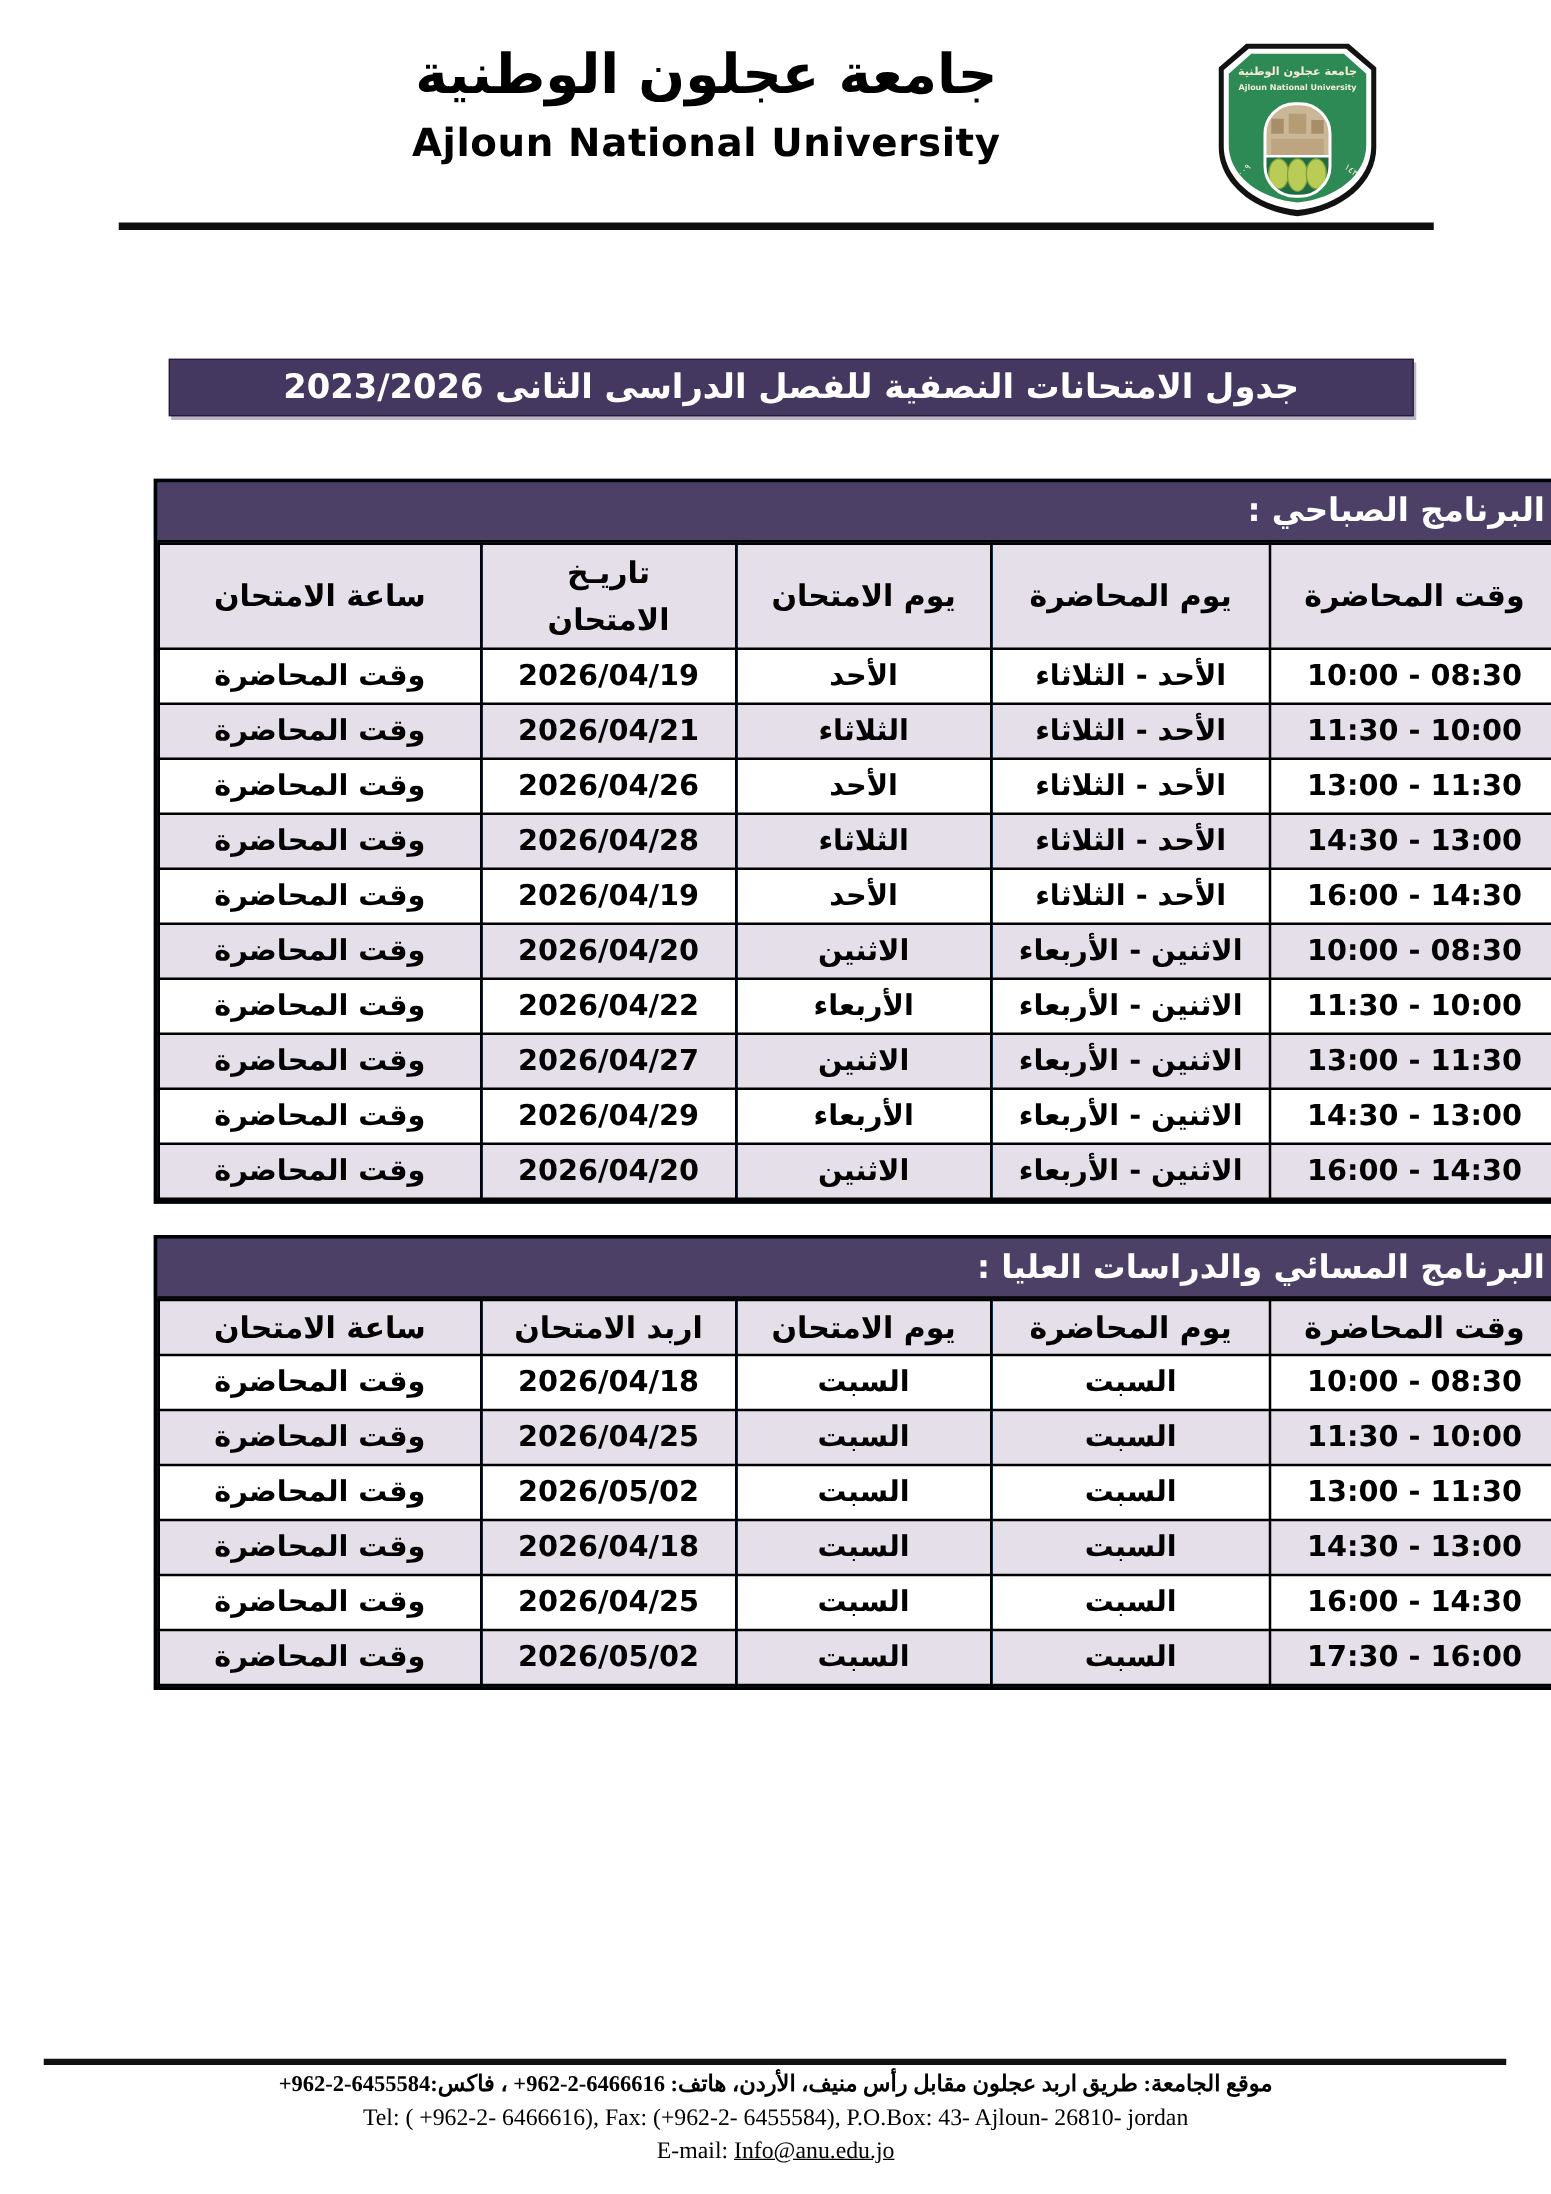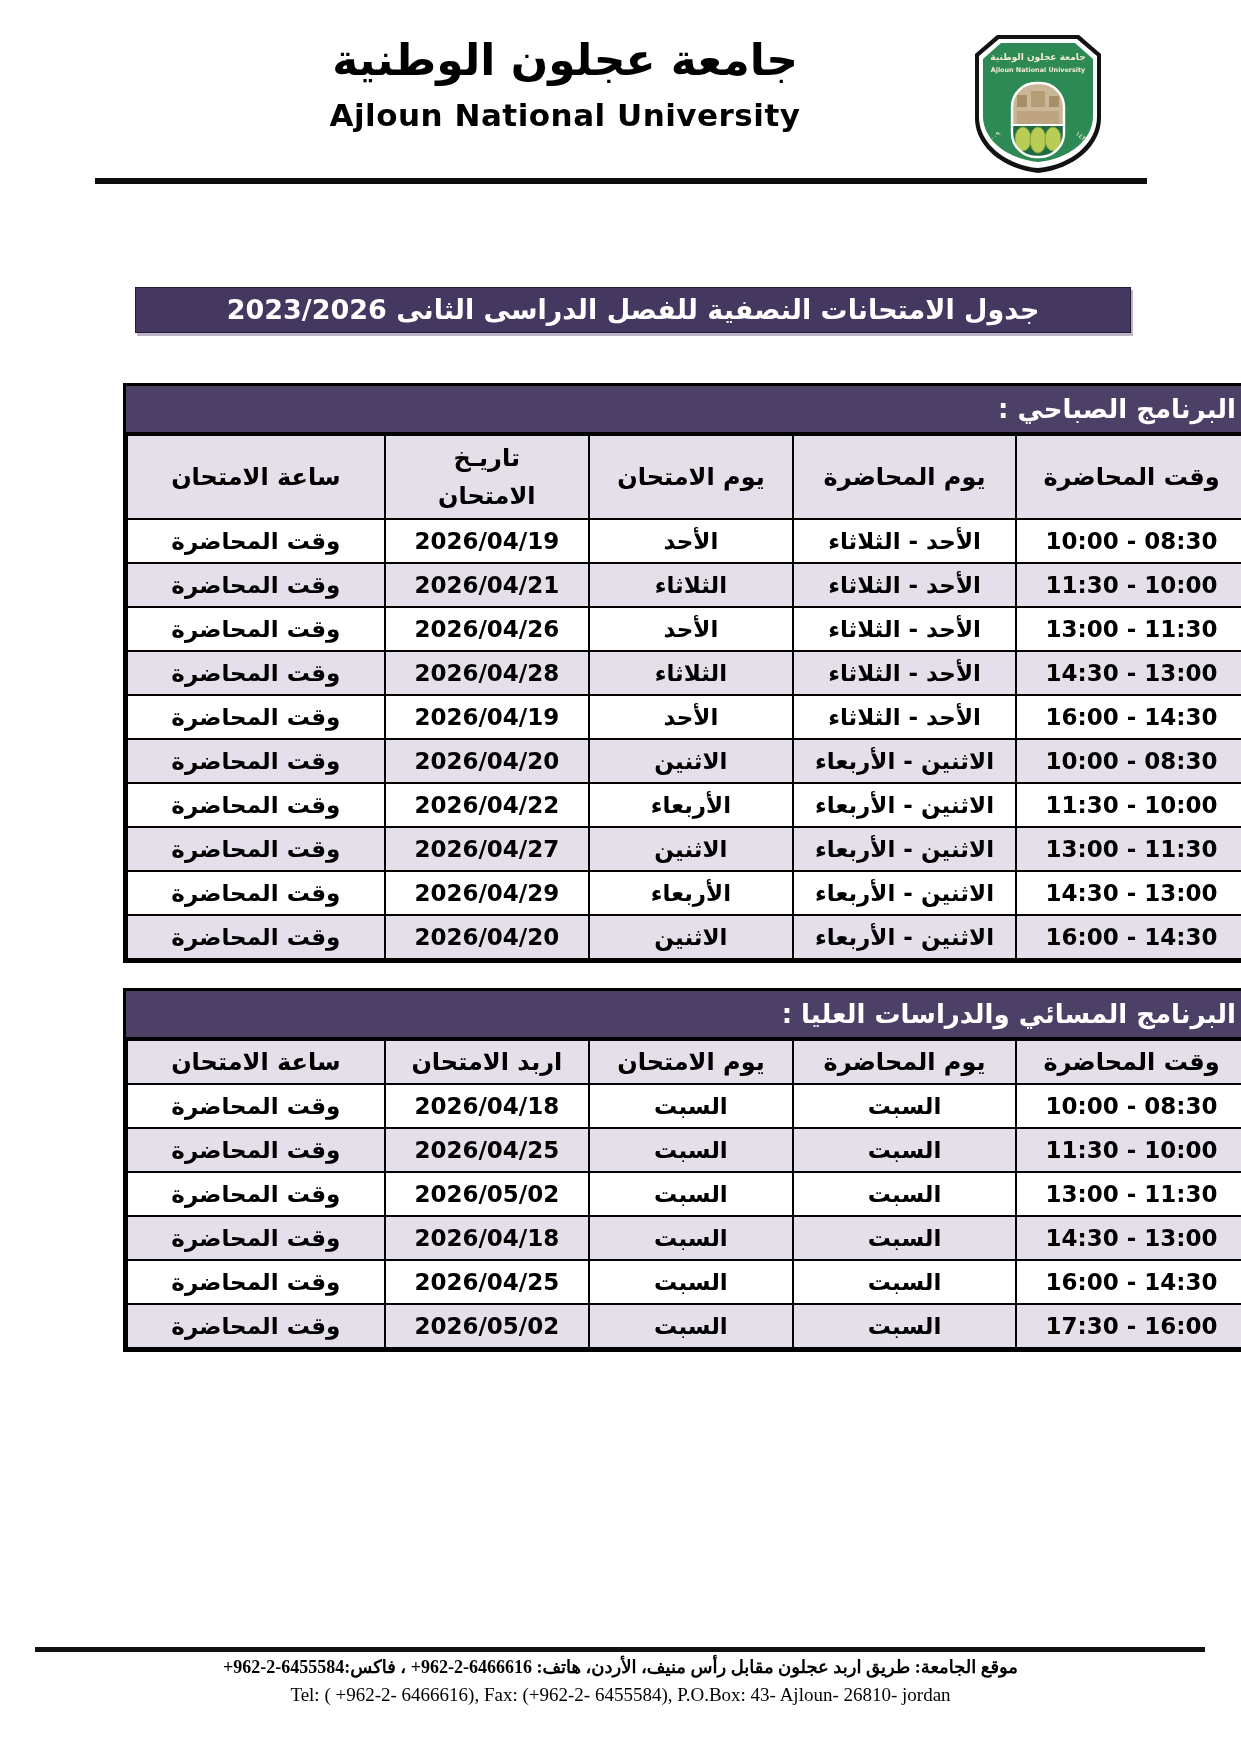--- a/index.html
+++ b/index.html
@@ -245,14 +245,15 @@
           <td class="ltr">2026/05/02</td>
           <td>وقت المحاضرة</td>
         </tr>
       </tbody>
     </table>
   </section>
 
   <div class="rule-bottom"></div>
   <div class="foot f1" dir="rtl">موقع الجامعة: طريق اربد عجلون مقابل رأس منيف، الأردن، هاتف: ⁦+962-2-6466616⁩ ، فاكس:⁦+962-2-6455584⁩</div>
   <div class="foot f2">Tel: ( +962-2- 6466616), Fax: (+962-2- 6455584), P.O.Box: 43- Ajloun- 26810- jordan</div>
+  <div class="foot f3"><span>E-mail: </span><span class="email">Info@anu.edu.jo</span></div>
 
 </div>
 
 </body></html>

